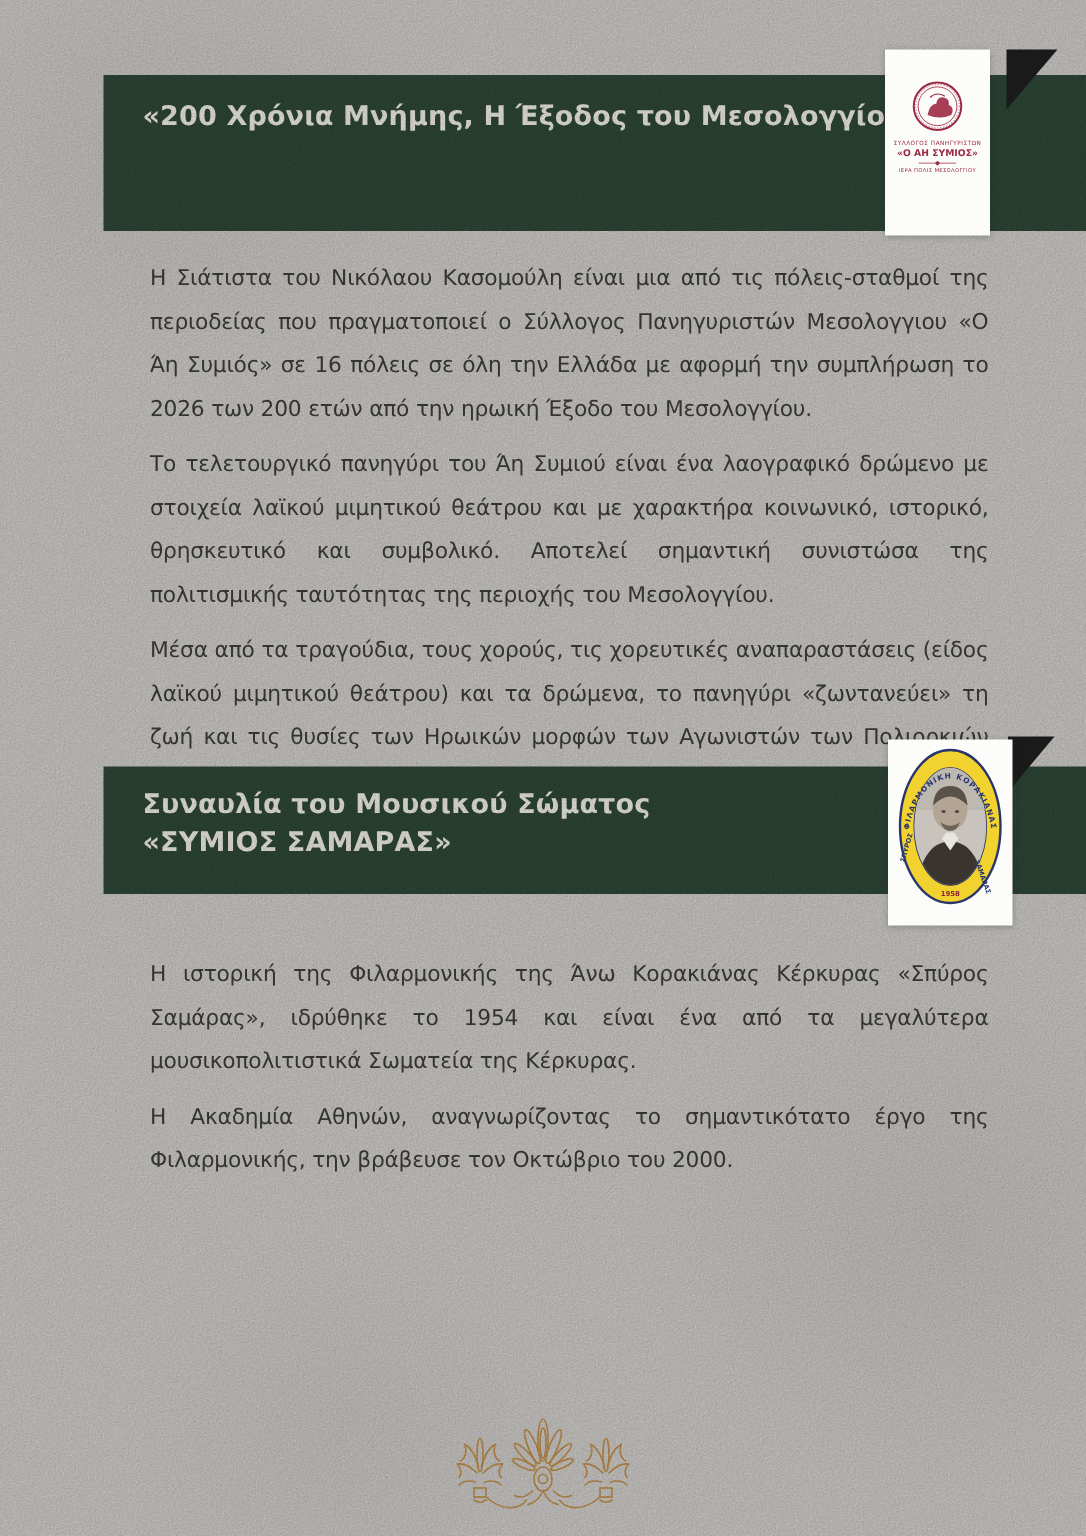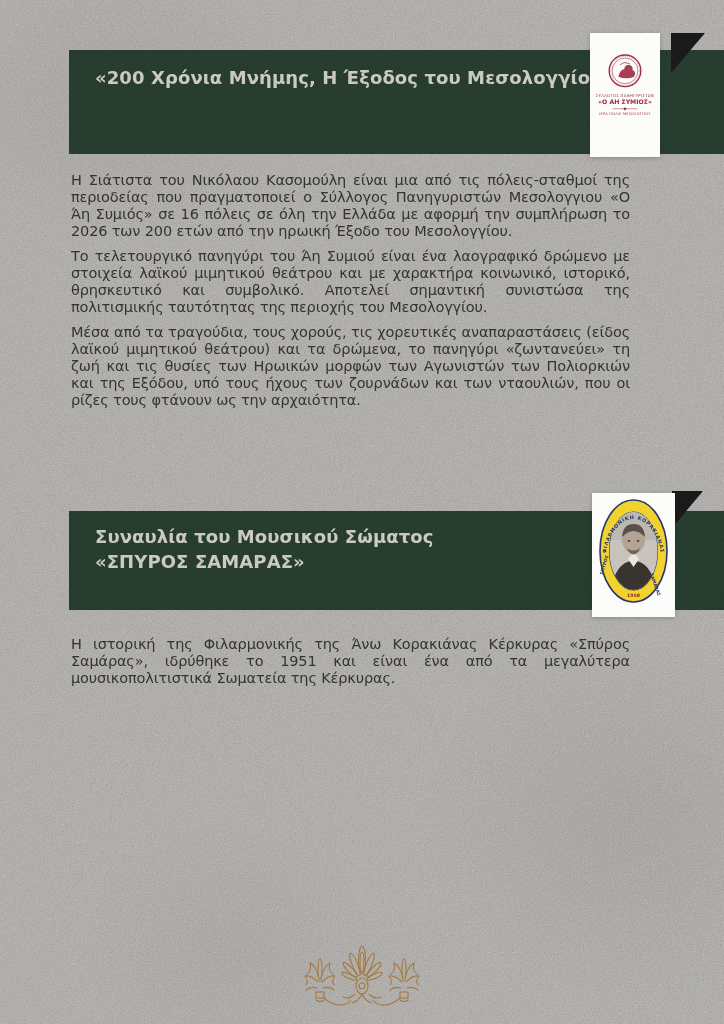--- a/index.html
+++ b/index.html
@@ -14,39 +14,39 @@
   .b2{left:420px;top:640px;width:420px;height:360px;
       background:radial-gradient(closest-side,rgba(120,116,108,0.10),rgba(120,116,108,0));}
   .b3{left:80px;top:820px;width:300px;height:260px;
       background:radial-gradient(closest-side,rgba(130,126,118,0.08),rgba(130,126,118,0));}
 
   .banner{
     position:absolute;left:69px;width:655px;background:#2f4939;
     box-sizing:border-box;padding-left:26px;color:#f4f1ea;
   }
   .banner-1{top:50px;height:104px;padding-top:15px;}
-  .banner-2{top:511px;height:99px;padding-top:13px;}
+  .banner-2{top:511px;height:85px;padding-top:13px;}
   .banner h2{margin:0;font-size:18px;font-weight:700;line-height:25px;letter-spacing:0.1px;}
   .banner .tl{display:block;white-space:nowrap;}
 
   .fold{position:absolute;width:0;height:0;z-index:2;}
   .fold-1{left:671px;top:33px;border-top:40px solid #1a1a1a;border-right:34px solid transparent;}
   .fold-2{left:672px;top:491px;border-top:37px solid #1a1a1a;border-right:31px solid transparent;}
 
   .logo-card{
     position:absolute;background:#fcfcfb;z-index:3;
     box-shadow:0 1px 4px rgba(40,40,40,0.28);
   }
   .logo-card-1{left:590px;top:33px;width:70px;height:124px;}
   .logo-card-2{left:592px;top:493px;width:83px;height:124px;}
   .logo-card svg{display:block;width:100%;height:100%;}
 
   .bodytext{
-    position:absolute;left:71px;width:559px;color:#3f3e3c;
-    font-size:14.5px;line-height:17px;text-align:justify;
+    position:absolute;left:100px;width:559px;color:#3f3e3c;
+    font-size:14.5px;line-height:29px;text-align:justify;
     letter-spacing:-0.15px;
   }
   .bodytext-1{top:172px;}
   .bodytext-2{top:636px;}
   .bodytext p{margin:0 0 8px 0;}
 
   .ornament{
     position:absolute;left:50%;top:942px;transform:translateX(-50%);
     width:150px;height:75px;pointer-events:none;
   }
@@ -87,21 +87,21 @@
   <div class="bodytext bodytext-1">
     <p>Η Σιάτιστα του Νικόλαου Κασομούλη είναι μια από τις πόλεις-σταθμοί της περιοδείας που πραγματοποιεί ο Σύλλογος Πανηγυριστών Μεσολογγιου «Ο Άη Συμιός» σε 16 πόλεις σε όλη την Ελλάδα με αφορμή την συμπλήρωση το 2026 των 200 ετών από την ηρωική Έξοδο του Μεσολογγίου.</p>
     <p>Το τελετουργικό πανηγύρι του Άη Συμιού είναι ένα λαογραφικό δρώμενο με στοιχεία λαϊκού μιμητικού θεάτρου και με χαρακτήρα κοινωνικό, ιστορικό, θρησκευτικό και συμβολικό. Αποτελεί σημαντική συνιστώσα της πολιτισμικής ταυτότητας της περιοχής του Μεσολογγίου.</p>
     <p>Μέσα από τα τραγούδια, τους χορούς, τις χορευτικές αναπαραστάσεις (είδος λαϊκού μιμητικού θεάτρου) και τα δρώμενα, το πανηγύρι «ζωντανεύει» τη ζωή και τις θυσίες των Ηρωικών μορφών των Αγωνιστών των Πολιορκιών και της Εξόδου, υπό τους ήχους των ζουρνάδων και των νταουλιών, που οι ρίζες τους φτάνουν ως την αρχαιότητα.</p>
   </div>
 
   <div class="fold fold-2"></div>
   <div class="banner banner-2">
     <h2>
       <span class="tl">Συναυλία του Μουσικού Σώματος</span>
-      <span class="tl">«ΣΠΥΡΟΣ ΣΑΜΑΡΑΣ»</span>
+      <span class="tl">«ΣΥΜΙΟΣ ΣΑΜΑΡΑΣ»</span>
     </h2>
   </div>
 
   <div class="logo-card logo-card-2">
     <svg viewBox="0 0 83 124">
       <defs>
         <clipPath id="pclip">
             <ellipse cx="41.5" cy="58" rx="24" ry="39"></ellipse>
           </clipPath>
         <path id="arcTop" d="M 13 72 A 28.5 46 0 0 1 70 72" fill="none"></path>
@@ -122,21 +122,22 @@
       <text font-size="5" letter-spacing="0.7" fill="#29366b" font-weight="bold">
         <textPath href="#arcTop" startOffset="50%" text-anchor="middle">ΦΙΛΑΡΜΟΝΙΚΗ ΚΟΡΑΚΙΑΝΑΣ</textPath>
       </text>
       <text x="11" y="82" font-size="4.4" font-weight="bold" fill="#29366b" transform="rotate(-74 11 82)">ΣΠΥΡΟΣ</text>
       <text x="66" y="95" font-size="4.4" font-weight="bold" fill="#29366b" transform="rotate(70 72 82)">ΣΑΜΑΡΑΣ</text>
       <text x="41.5" y="104" text-anchor="middle" font-size="4.6" font-weight="bold" fill="#8b2332">1958</text>
     </svg>
   </div>
 
   <div class="bodytext bodytext-2">
-    <p>Η ιστορική της Φιλαρμονικής της Άνω Κορακιάνας Κέρκυρας «Σπύρος Σαμάρας», ιδρύθηκε το 1951 και είναι ένα από τα μεγαλύτερα μουσικοπολιτιστικά Σωματεία της Κέρκυρας.</p>
+    <p>Η ιστορική της Φιλαρμονικής της Άνω Κορακιάνας Κέρκυρας «Σπύρος Σαμάρας», ιδρύθηκε το 1954 και είναι ένα από τα μεγαλύτερα μουσικοπολιτιστικά Σωματεία της Κέρκυρας.</p>
+    <p>Η Ακαδημία Αθηνών, αναγνωρίζοντας το σημαντικότατο έργο της Φιλαρμονικής, την βράβευσε τον Οκτώβριο του 2000.</p>
   </div>
 
   <svg class="ornament" viewBox="0 0 150 75">
     <g fill="none" stroke="#c4924f" stroke-width="1.1" stroke-linecap="round">
 
       <g transform="translate(75,40)">
         <ellipse cx="0" cy="-22" rx="3.4" ry="14"></ellipse>
         <ellipse cx="0" cy="-20" rx="2" ry="10"></ellipse>
         <ellipse transform="rotate(22)" cx="0" cy="-19" rx="2.8" ry="12"></ellipse>
         <ellipse transform="rotate(-22)" cx="0" cy="-19" rx="2.8" ry="12"></ellipse>

